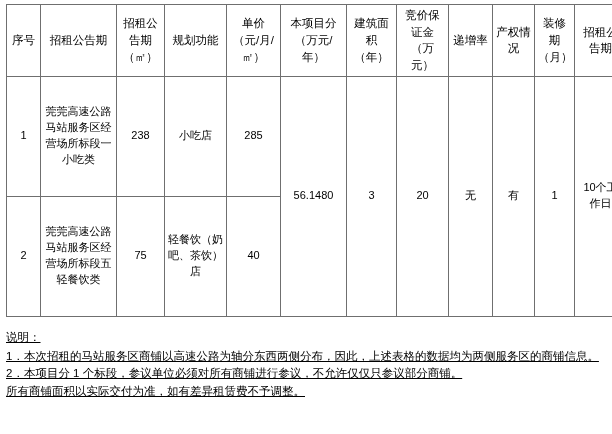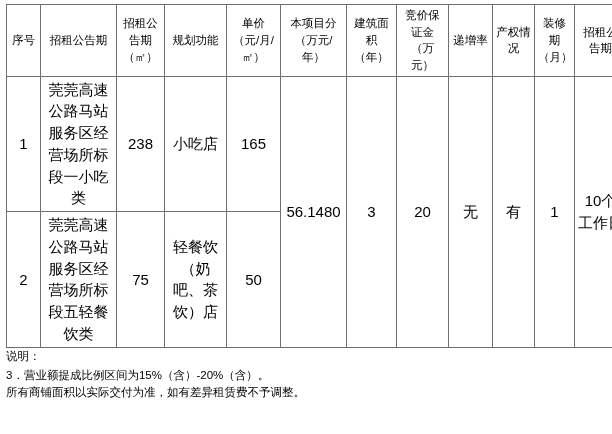--- a/index.html
+++ b/index.html
@@ -24,21 +24,21 @@
     border-collapse: collapse;
     width: 600px;
     table-layout: fixed;
   }
   table.lease-table th,
   table.lease-table td {
     border: 1px solid #6f6f6f;
     text-align: center;
     vertical-align: middle;
     font-weight: normal;
-    font-size: 15px;
+    font-size: 11px;
     line-height: 1.45;
     padding: 2px 3px;
     word-break: break-all;
   }
   table.lease-table thead th {
     height: 60px;
     font-size: 11.5px;
   }
   .col-seq { width: 34px; }
   .col-addr { width: 76px; }
@@ -48,24 +48,25 @@
   .col-base { width: 66px; }
   .col-term { width: 50px; }
   .col-deposit { width: 52px; }
   .col-incr { width: 44px; }
   .col-owner { width: 42px; }
   .col-reno { width: 40px; }
   .col-notice { width: 52px; }
 
   .row-cell-tall { height: 115px; }
   .notes {
-    margin-top: 0;
+    margin-top: 12px;
     font-size: 11.5px;
     line-height: 1.55;
     color: #000000;
+    text-decoration: underline;
   }
   .notes .note-title {
     margin-bottom: 1px;
   }
   .notes .note-line {
     text-indent: 0;
     margin: 0;
     padding: 0;
   }
 </style>
@@ -104,38 +105,39 @@
         <th>装修期（月）</th>
         <th>招租公告期</th>
       </tr>
     </thead>
     <tbody>
       <tr>
         <td class="row-cell-tall">1</td>
         <td>莞莞高速公路马站服务区经营场所标段一小吃类</td>
         <td>238</td>
         <td>小吃店</td>
-        <td>165</td>
+        <td>285</td>
         <td rowspan="2">56.1480</td>
         <td rowspan="2">3</td>
         <td rowspan="2">20</td>
         <td rowspan="2">无</td>
         <td rowspan="2">有</td>
         <td rowspan="2">1</td>
         <td rowspan="2">10个工作日</td>
       </tr>
       <tr>
         <td class="row-cell-tall">2</td>
         <td>莞莞高速公路马站服务区经营场所标段五轻餐饮类</td>
         <td>75</td>
         <td>轻餐饮（奶吧、茶饮）店</td>
-        <td>50</td>
+        <td>40</td>
       </tr>
     </tbody>
   </table>
 
   <div class="notes">
     <div class="note-title">说明：</div>
-    <div class="note-line">3．营业额提成比例区间为15%（含）-20%（含）。</div>
+    <div class="note-line">1．本次招租的马站服务区商铺以高速公路为轴分东西两侧分布，因此，上述表格的数据均为两侧服务区的商铺信息。</div>
+    <div class="note-line">2．本项目分 1 个标段，参议单位必须对所有商铺进行参议，不允许仅仅只参议部分商铺。</div>
     <div class="note-line">所有商铺面积以实际交付为准，如有差异租赁费不予调整。</div>
   </div>
 
 </div>
 
 </body></html>

